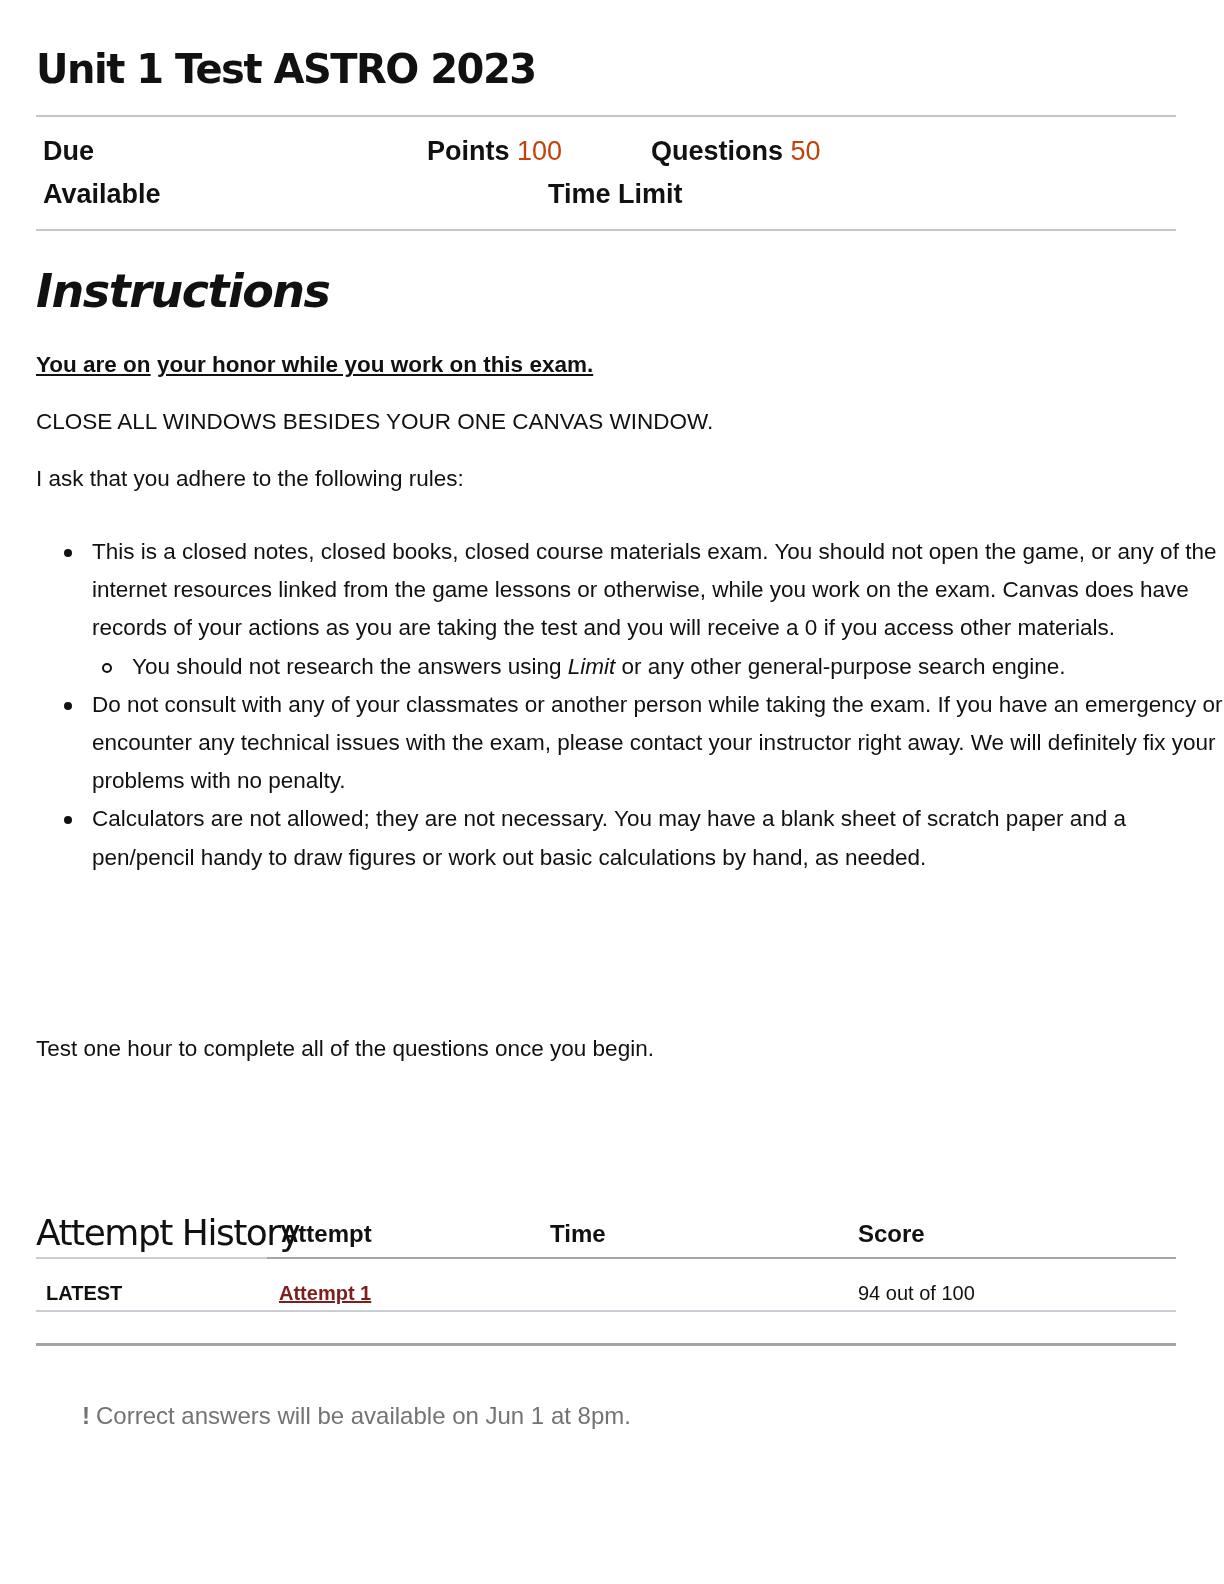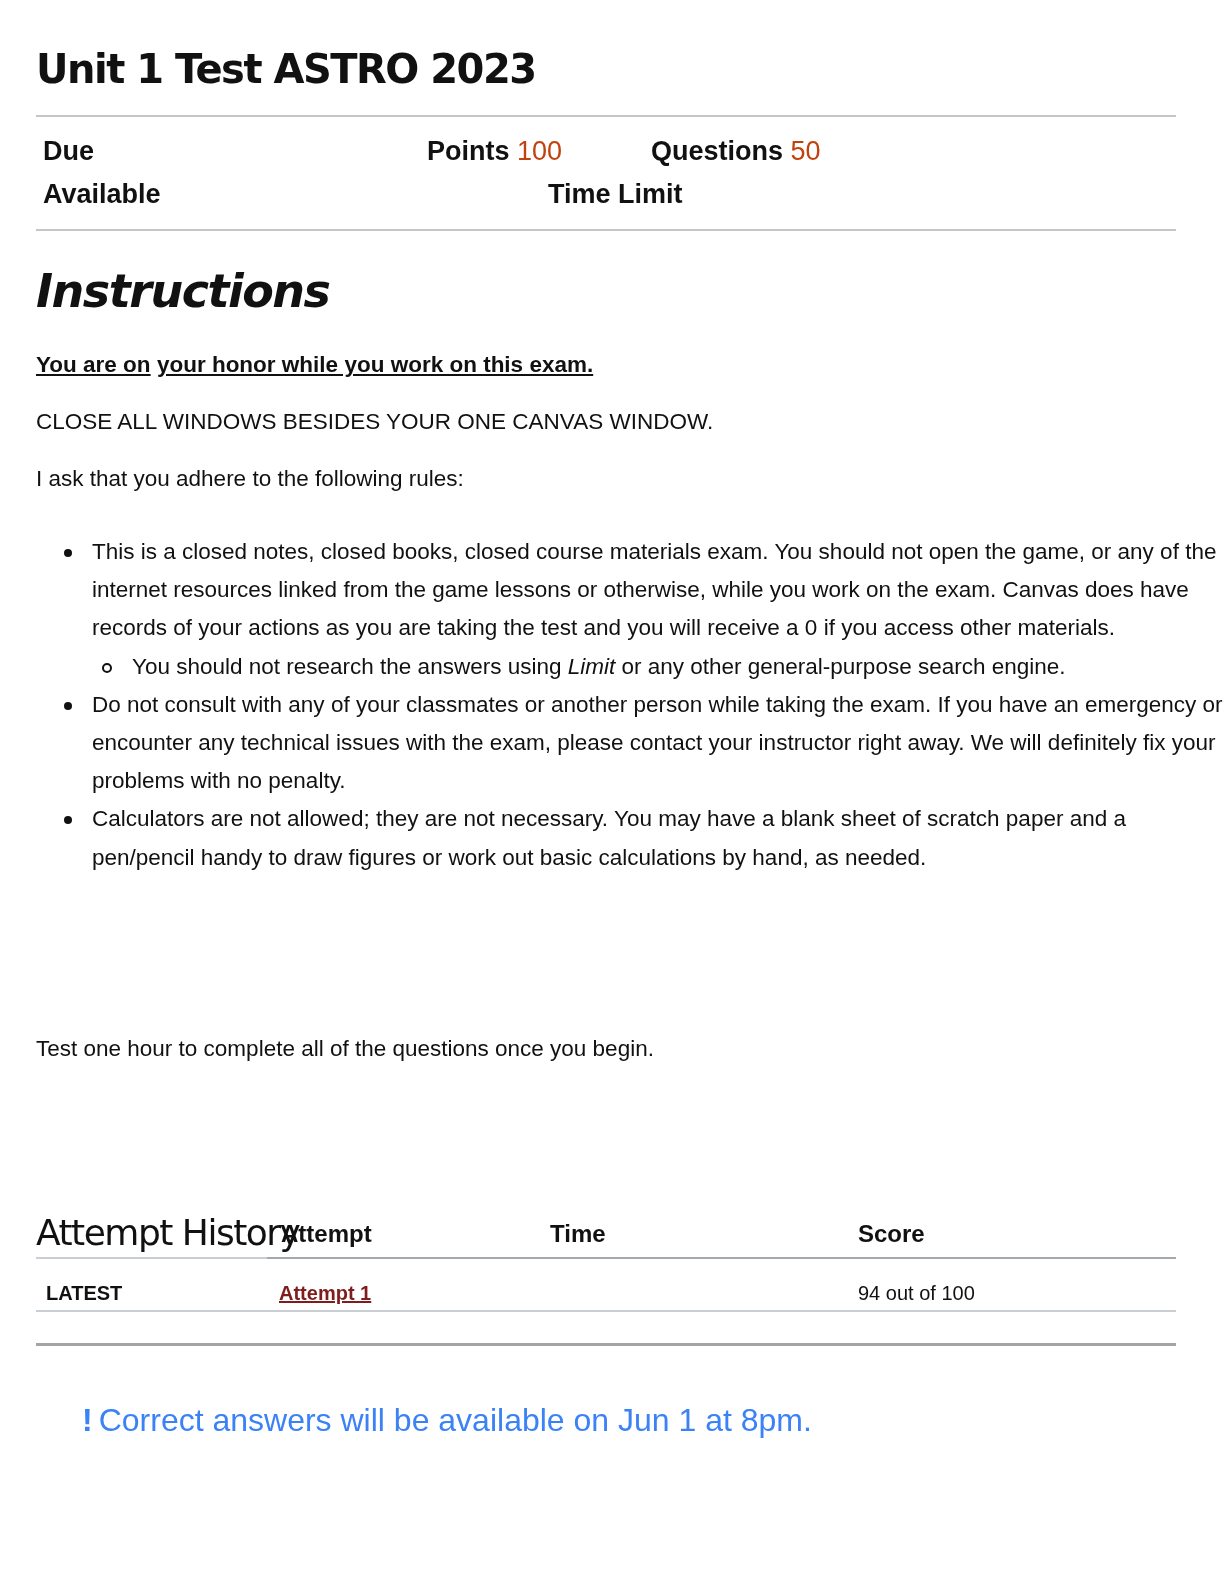--- a/index.html
+++ b/index.html
@@ -15,21 +15,21 @@
   ul.rules { position: absolute; left: 36px; top: 517px; width: 1140px; margin: 16px; padding: 0 0 0 40px; list-style: none; font-size: 22.5px; line-height: 38.2px; }
   ul.rules > li { position: relative; }
   ul.rules > li::before { content: ""; position: absolute; left: -28px; top: 16px; width: 8px; height: 8px; border-radius: 50%; background: #111; }
   ul.sub { list-style: none; margin: 0; padding: 0 0 0 40px; }
   ul.sub > li { position: relative; }
   ul.sub > li::before { content: ""; position: absolute; left: -30px; top: 15px; width: 6px; height: 6px; border-radius: 50%; border: 2px solid #111; background: #fff; }
   .h3 { position: absolute; left: 36px; top: 1212px; font-family: "DejaVu Sans", sans-serif; font-size: 36px; letter-spacing: -1.5px; margin: 0; font-weight: normal; }
   .th { position: absolute; top: 1220px; font-size: 24px; font-weight: bold; }
   .td { position: absolute; top: 1274px; font-size: 20px; margin-top: 8px; }
   .link { color: #7f1d1d; text-decoration: underline; font-weight: bold; }
-  .notice { position: absolute; left: 82px; top: 1402px; font-size: 32px; color: #3b82f6; }
+  .notice { position: absolute; left: 82px; top: 1402px; font-size: 24px; color: #737373; }
   .notice .bang { font-weight: bold; margin-right: 6px; }
 </style>
 </head>
 <body>
 
 <h1 class="title">Unit 1 Test ASTRO 2023</h1>
 <div class="hr" style="top:115px;"></div>
 
 <div class="meta" style="left:43px; top:136px;">
   <b>Due</b>

